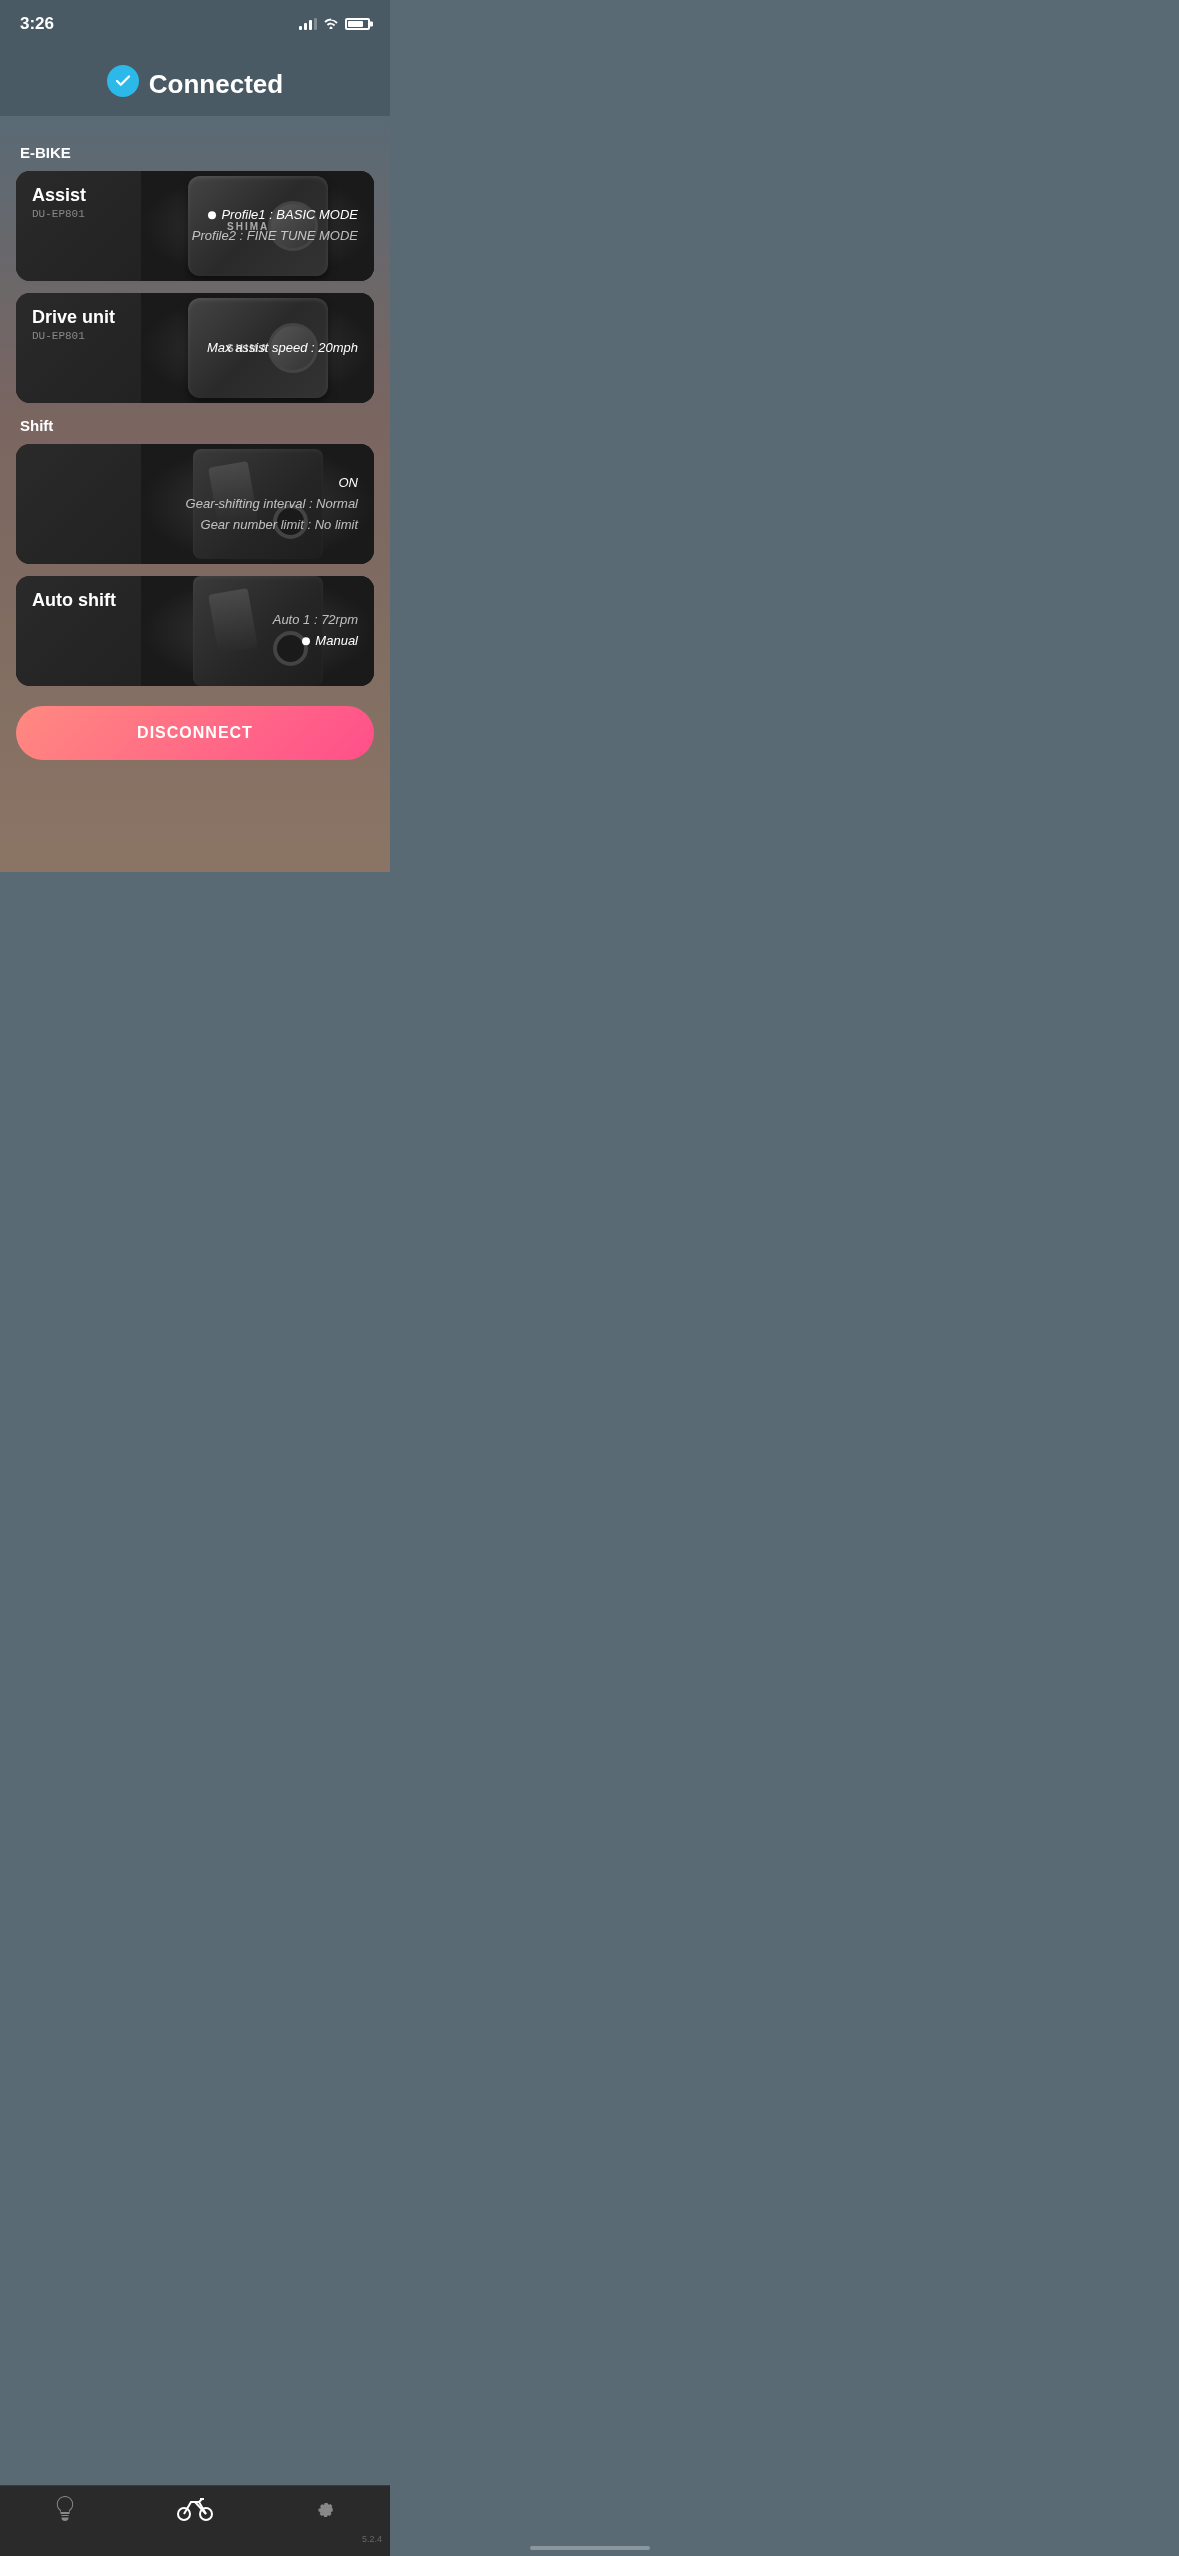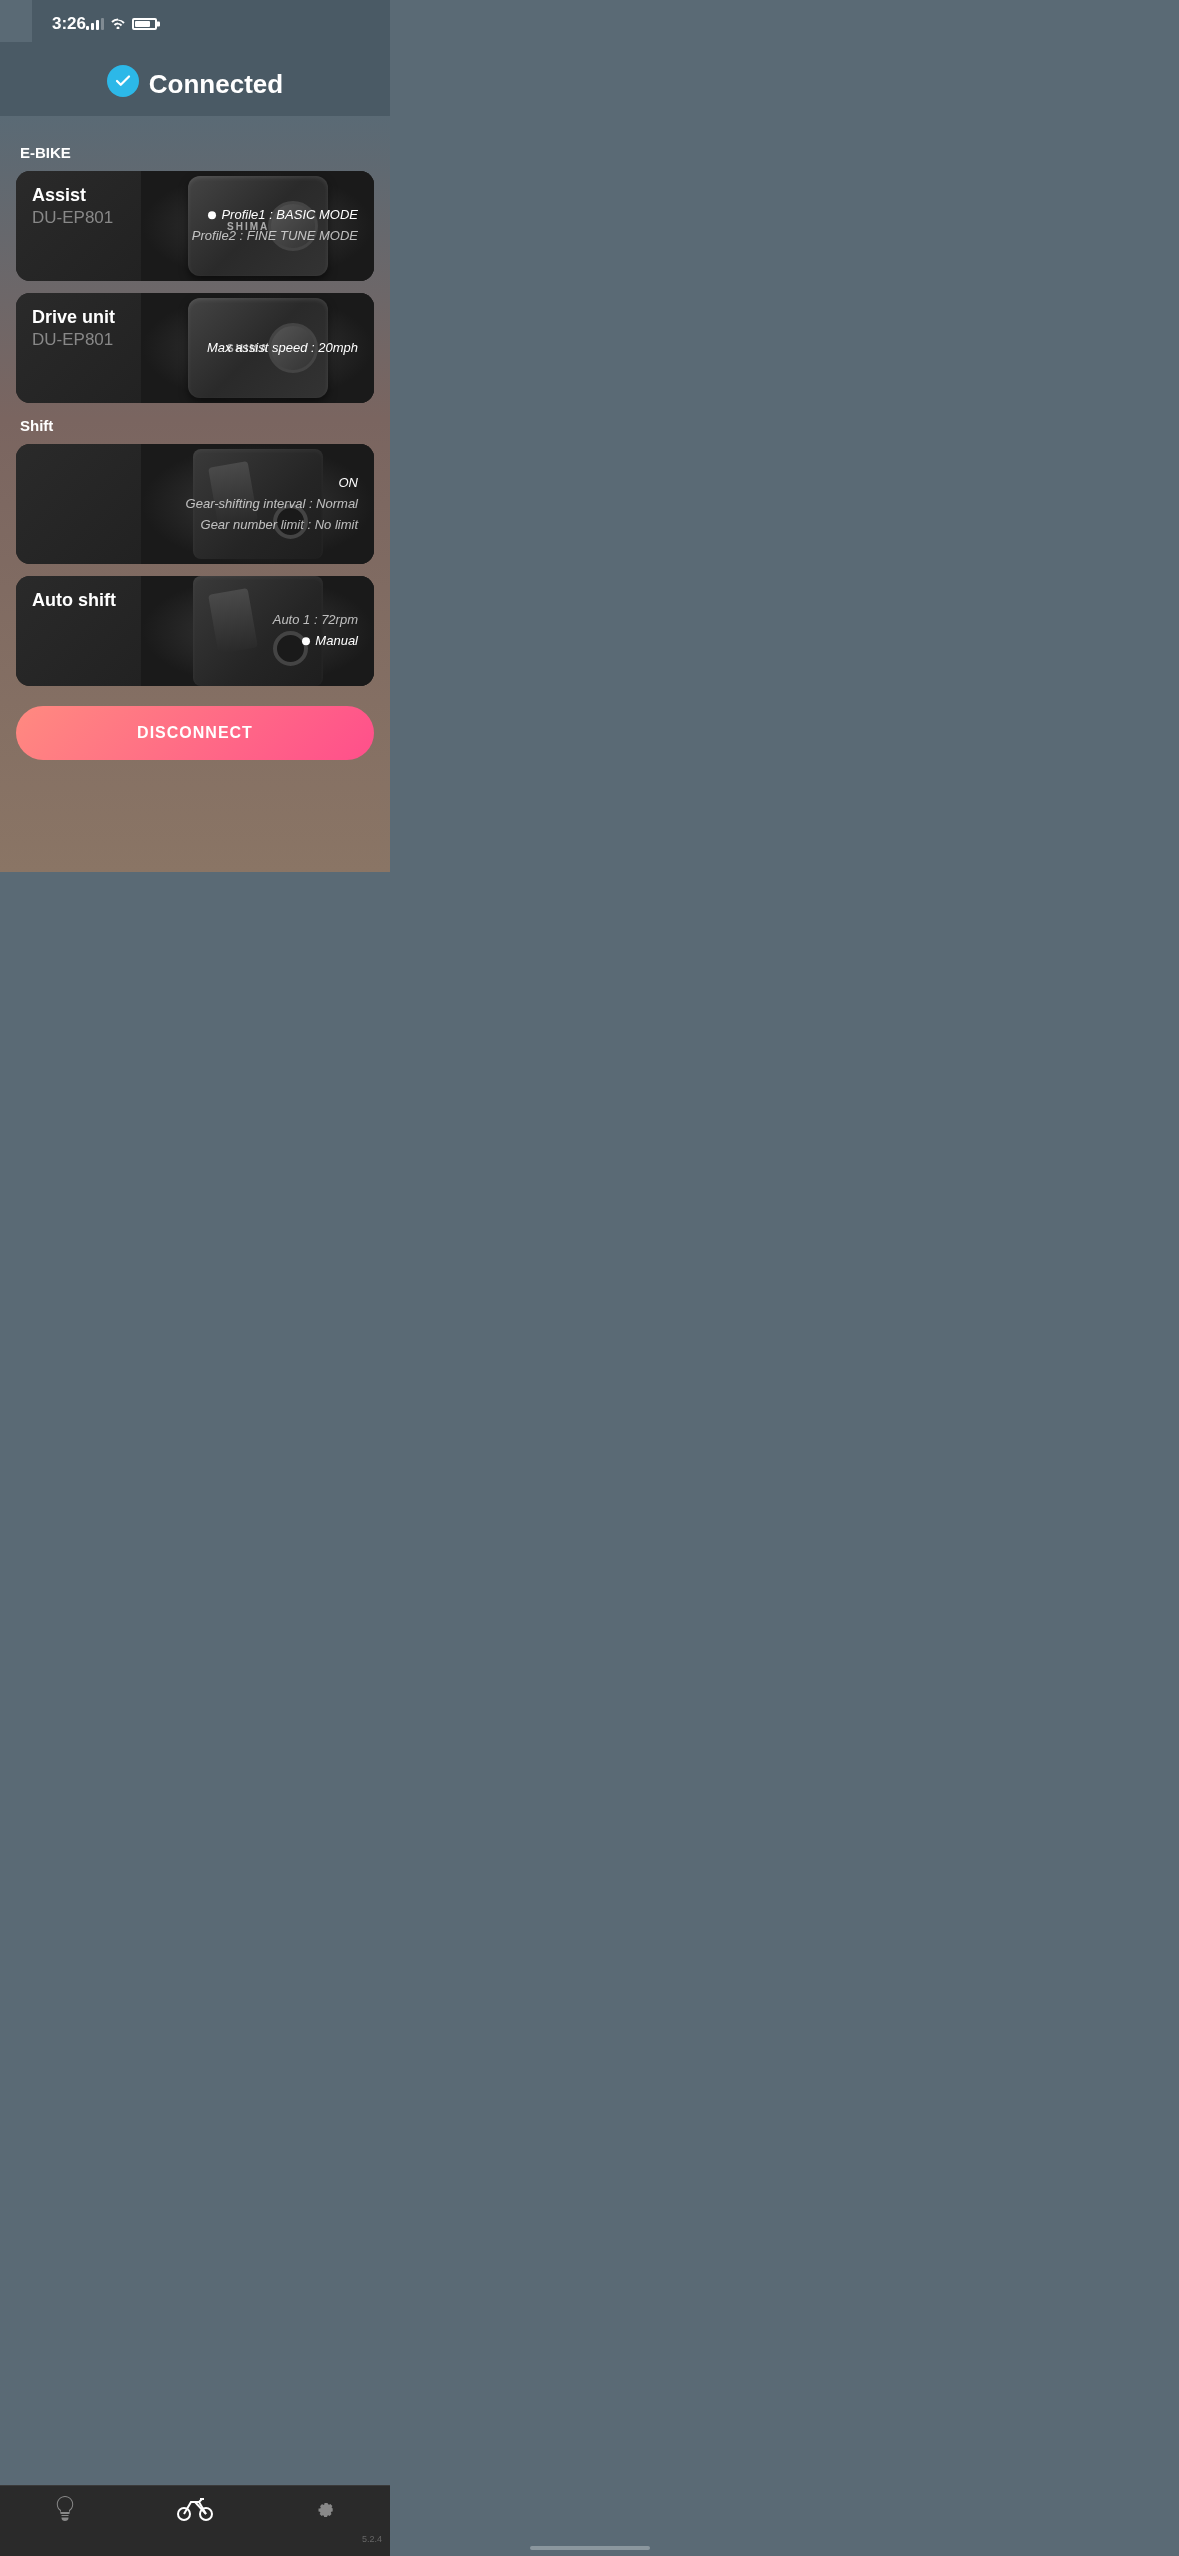--- a/index.html
+++ b/index.html
@@ -10,25 +10,24 @@
       min-height: 844px;
       background: #5a6a75;
       font-family: -apple-system, BlinkMacSystemFont, 'Helvetica Neue', sans-serif;
       color: white;
       overflow-x: hidden;
     }
 
     
     .status-bar {
       display: flex;
-      justify-content: flex-start;
+      justify-content: space-between;
       align-items: center;
       padding: 14px 20px 8px;
       background: #4a5a65;
-      margin-left: 32px;
     }
 
     .status-time {
       font-size: 17px;
       font-weight: 600;
       color: white;
     }
 
     .status-icons {
       display: flex;
@@ -282,23 +281,24 @@
     }
 
     .card-title {
       font-size: 18px;
       font-weight: 700;
       color: white;
       margin-bottom: 2px;
     }
 
     .card-subtitle {
-      font-size: 17px;
+      font-size: 11px;
       color: #888;
       margin-bottom: 6px;
+      font-family: Liberation Mono, monospace;
     }
 
     .card-info {
       position: absolute;
       right: 16px;
       top: 50%;
       transform: translateY(-50%);
       text-align: right;
       z-index: 2;
     }

